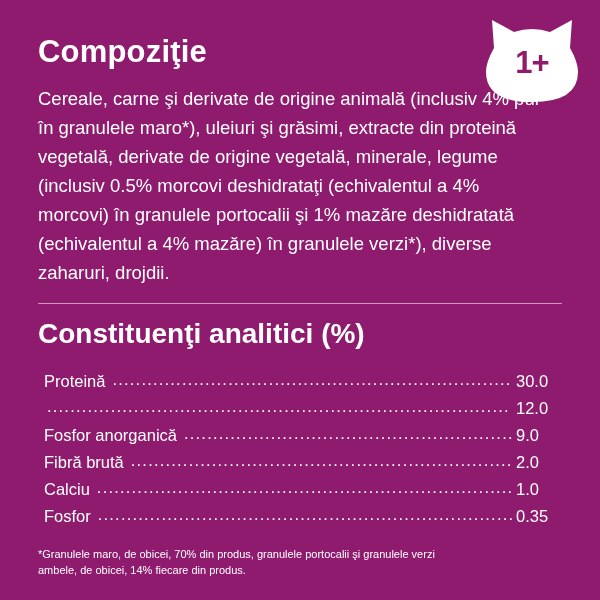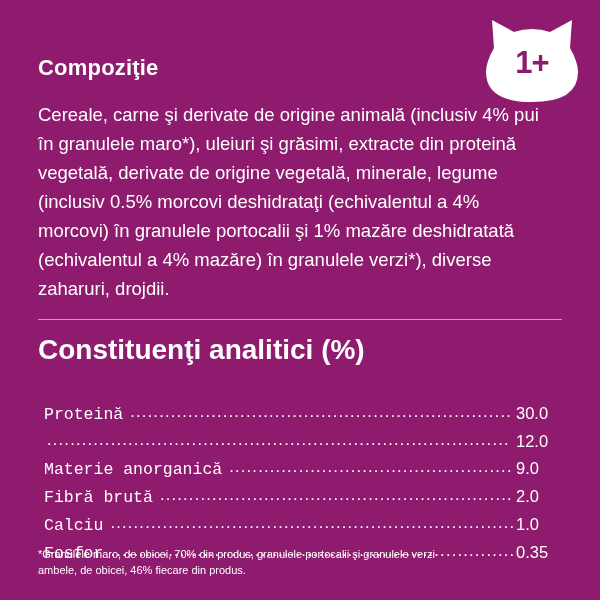--- a/index.html
+++ b/index.html
@@ -41,60 +41,59 @@
     left: 0;
     width: 96px;
     text-align: center;
     font-size: 31px;
     font-weight: bold;
     color: #8e1b6e;
     letter-spacing: -1px;
     line-height: 34px;
   }
   h1.title {
-    font-size: 22px;
+    font-size: 31px;
     font-weight: bold;
-    margin: 16px 0 14px 0;
+    margin: 0 0 14px 0;
     letter-spacing: 0.2px;
     line-height: 36px;
   }
   .ingredients {
     font-size: 18.5px;
     line-height: 29px;
     margin: 0;
     padding-right: 8px;
     max-width: 512px;
   }
   .divider {
     border: none;
     border-top: 1px solid rgba(255,255,255,0.55);
     margin: 16px 0 14px 0;
   }
   h2.subtitle {
     font-size: 28px;
     font-weight: bold;
-    margin: 0 0 34px 0;
+    margin: 0 0 18px 0;
     line-height: 32px;
   }
   .analytics {
     margin: 0;
     padding: 0 4px 0 6px;
     list-style: none;
   }
   .analytic-row {
     display: flex;
     align-items: baseline;
     font-size: 16.5px;
     line-height: 27px;
     white-space: nowrap;
   }
   .analytic-label {
     flex: 0 0 auto;
     padding-right: 4px;
-    font-family: Liberation Mono, monospace;
   }
   .dots {
     flex: 1 1 auto;
     overflow: hidden;
     white-space: nowrap;
     color: #ffffff;
     font-size: 16.5px;
     letter-spacing: 1.2px;
     margin: 0 3px;
     position: relative;
@@ -137,36 +136,36 @@
     <li class="analytic-row">
       <span class="analytic-label">Proteină</span>
       <span class="dots">................................................................................</span>
       <span class="analytic-value">30.0</span>
     </li>
     <li class="analytic-row">
       <span class="dots">................................................................................</span>
       <span class="analytic-value">12.0</span>
     </li>
     <li class="analytic-row">
-      <span class="analytic-label">Materie anorganică</span>
+      <span class="analytic-label">Fosfor anorganică</span>
       <span class="dots">................................................................................</span>
       <span class="analytic-value">9.0</span>
     </li>
     <li class="analytic-row">
       <span class="analytic-label">Fibră brută</span>
       <span class="dots">................................................................................</span>
       <span class="analytic-value">2.0</span>
     </li>
     <li class="analytic-row">
       <span class="analytic-label">Calciu</span>
       <span class="dots">................................................................................</span>
       <span class="analytic-value">1.0</span>
     </li>
     <li class="analytic-row">
       <span class="analytic-label">Fosfor</span>
       <span class="dots">................................................................................</span>
       <span class="analytic-value">0.35</span>
     </li>
   </ul>
 
-  <div class="footnote">*Granulele maro, de obicei, 70% din produs, granulele portocalii şi granulele verzi ambele, de obicei, 46% fiecare din produs.</div>
+  <div class="footnote">*Granulele maro, de obicei, 70% din produs, granulele portocalii şi granulele verzi ambele, de obicei, 14% fiecare din produs.</div>
 
 </div>
 
 </body></html>

